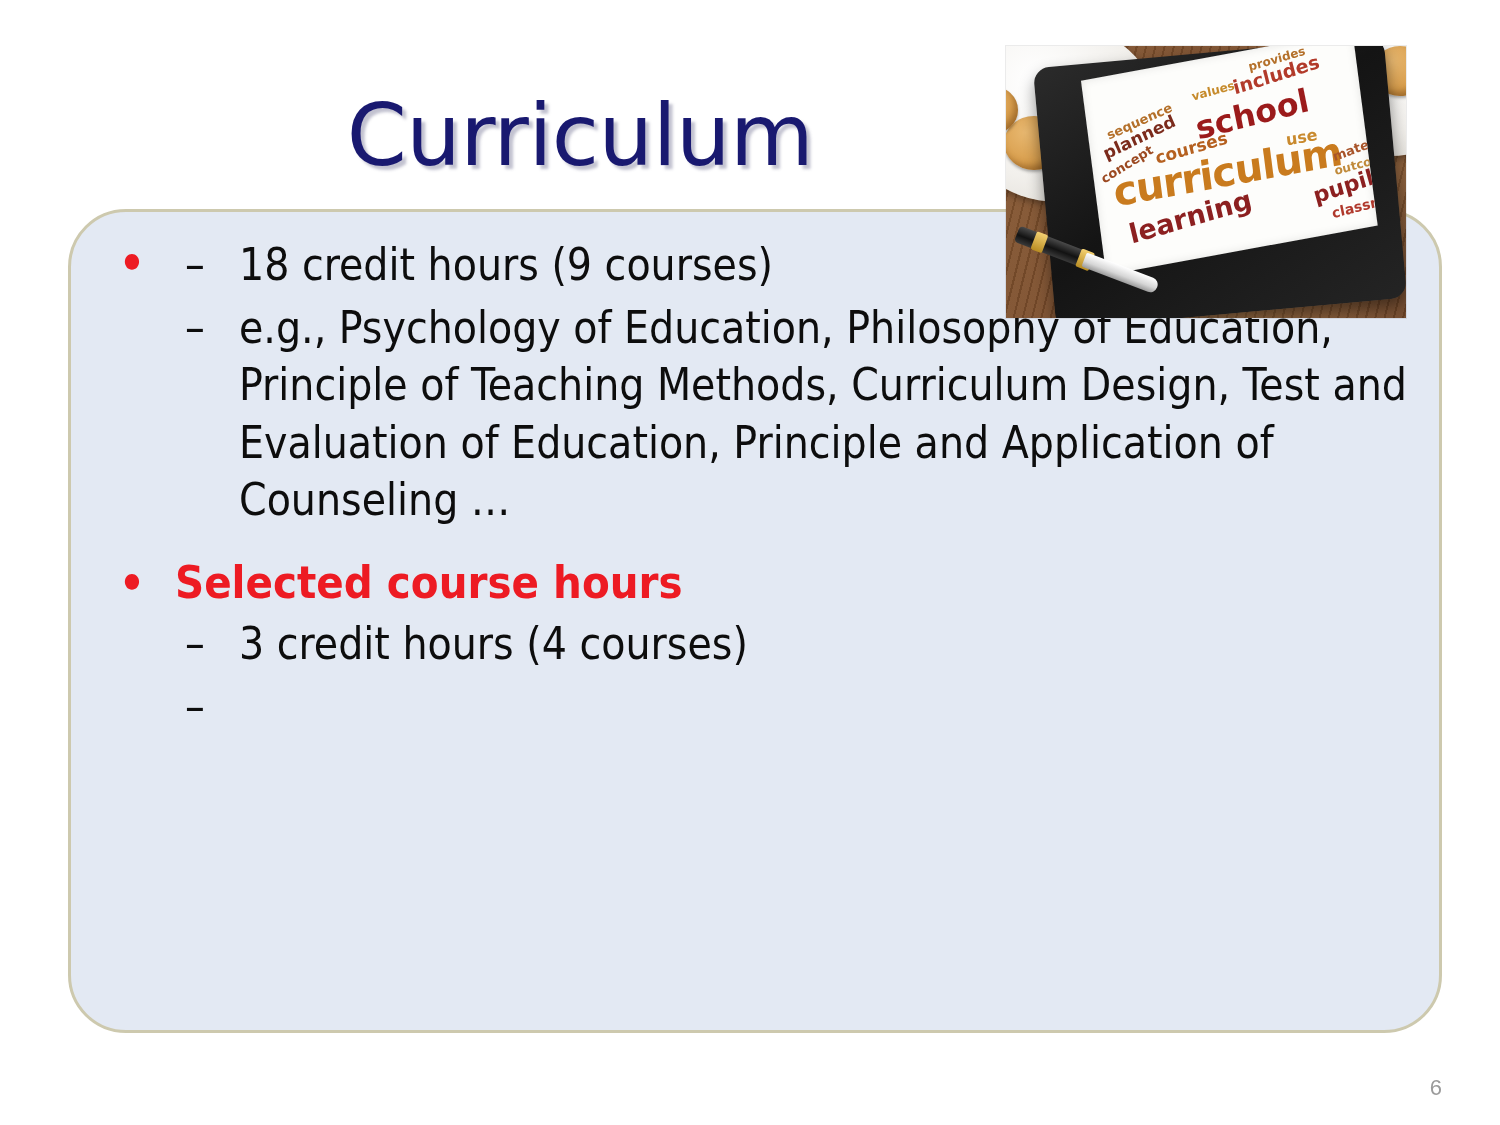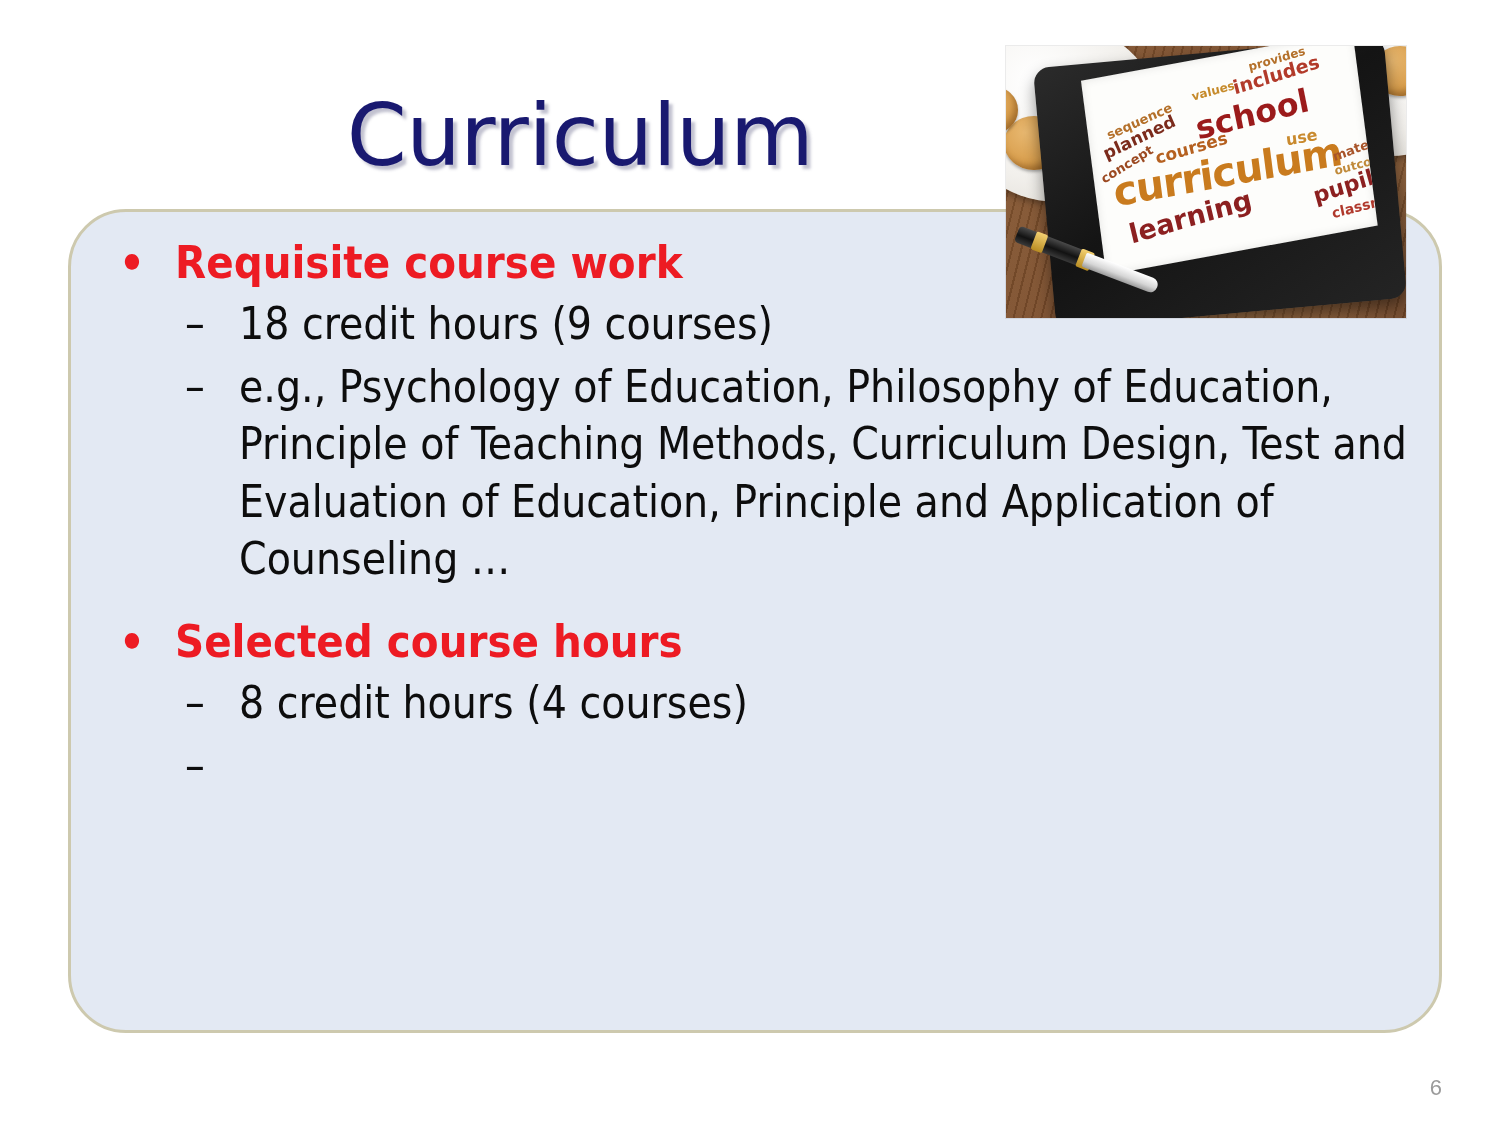--- a/index.html
+++ b/index.html
@@ -233,21 +233,20 @@
 
 <div id="slide">
 
   <div id="slide-title">Curriculum</div>
 
   <div id="content-panel">
     <div class="body-text">
 
       <div class="l1">
         <span class="dot">•</span>
-        <span>Requisite course work</span>
       </div>
 
       <div class="l2">
         <span class="dash">–</span>
         <span class="txt">18 credit hours (9 courses)</span>
       </div>
 
       <div class="l2">
         <span class="dash">–</span>
         <span class="txt">e.g., Psychology of Education, Philosophy of Education, Principle of Teaching Methods, Curriculum Design, Test and Evaluation of Education, Principle and Application of Counseling …</span>
@@ -255,21 +254,21 @@
 
       <div class="spacer-sm"></div>
 
       <div class="l1">
         <span class="dot">•</span>
         <span>Selected course hours</span>
       </div>
 
       <div class="l2">
         <span class="dash">–</span>
-        <span class="txt">8 credit hours (4 courses)</span>
+        <span class="txt">3 credit hours (4 courses)</span>
       </div>
 
       <div class="l2">
         <span class="dash">–</span>
       </div>
 
     </div>
   </div>
 
   <div id="curriculum-photo">

